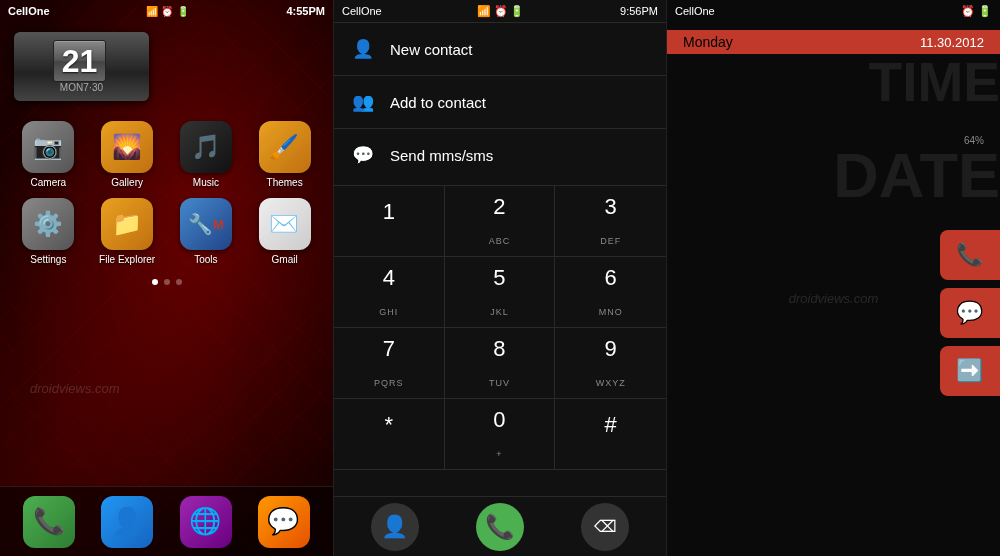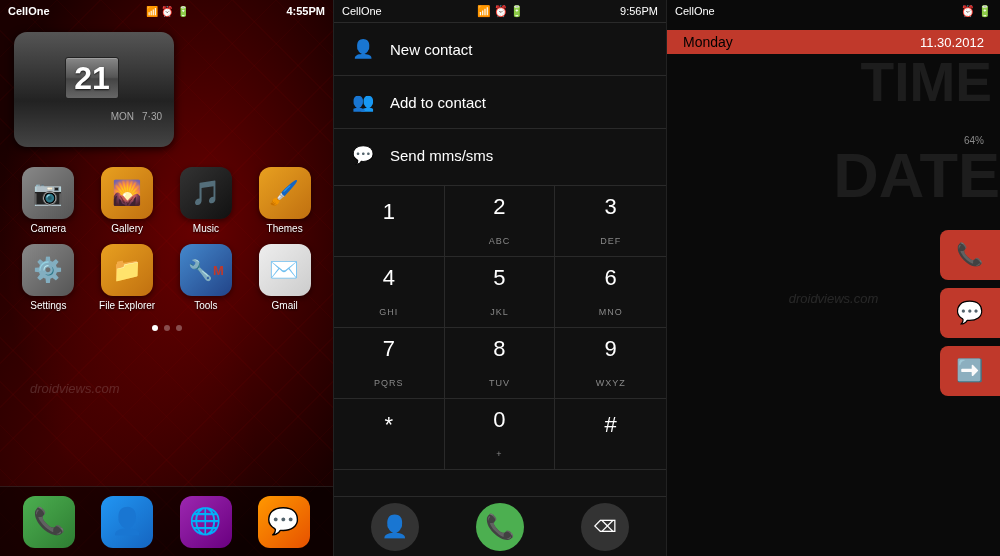--- a/index.html
+++ b/index.html
@@ -49,23 +49,23 @@
     }
     .status-bar .carrier { font-weight: bold; }
     .status-bar .icons { display: flex; gap: 3px; align-items: center; font-size: 10px; }
     .status-bar .time { font-weight: bold; }
 
     .clock-widget {
       position: relative;
       z-index: 2;
       margin: 10px 14px 8px;
       background: linear-gradient(180deg, #555 0%, #333 40%, #222 60%, #444 100%);
-      border-radius: 13px;
-      padding: 25px 12px;
-      width: 160px;
+      border-radius: 6px;
+      padding: 8px 12px;
+      width: 135px;
       box-shadow: 0 2px 8px rgba(0,0,0,0.8);
     }
     .clock-widget .clock-time {
       display: flex;
       gap: 4px;
       justify-content: center;
     }
     .clock-digit {
       background: linear-gradient(180deg, #888 0%, #555 48%, #444 52%, #666 100%);
       color: white;
@@ -79,25 +79,24 @@
       text-shadow: 0 1px 2px rgba(0,0,0,0.8);
     }
     .clock-colon {
       color: #aaa;
       font-size: 32px;
       font-weight: bold;
       line-height: 1.1;
     }
     .clock-bottom {
       display: flex;
-      justify-content: flex-end;
-      margin-top: 12px;
+      justify-content: center;
+      margin-top: 0;
       color: #aaa;
       font-size: 10px;
-      gap: 8px;
     }
 
     .watermark {
       position: absolute;
       z-index: 2;
       color: rgba(255,255,255,0.15);
       font-size: 13px;
       font-style: italic;
     }
     .watermark-home { bottom: 160px; left: 30px; }
@@ -339,21 +338,21 @@
       right: 0;
       color: rgba(255,255,255,0.08);
       font-size: 63px;
       font-weight: bold;
       text-align: left;
       line-height: 1;
     }
     .lock-time-word {
       position: absolute;
       top: 55px;
-      right: 8px;
+      right: 0;
       color: rgba(255,255,255,0.08);
       font-size: 55px;
       font-weight: bold;
       text-align: right;
       line-height: 1;
       margin-left: 37px;
     }
 
     .lock-watermark {
       position: absolute;

